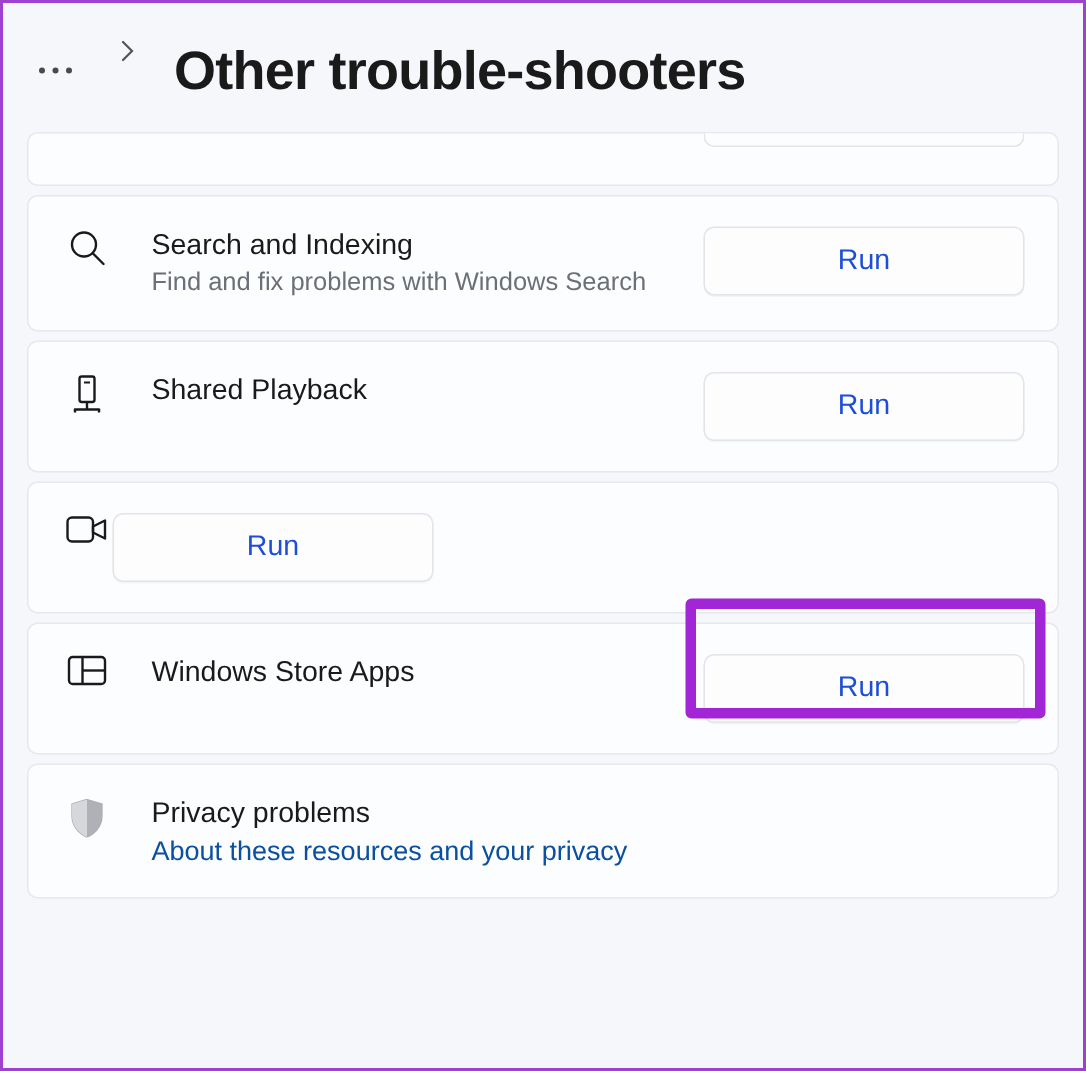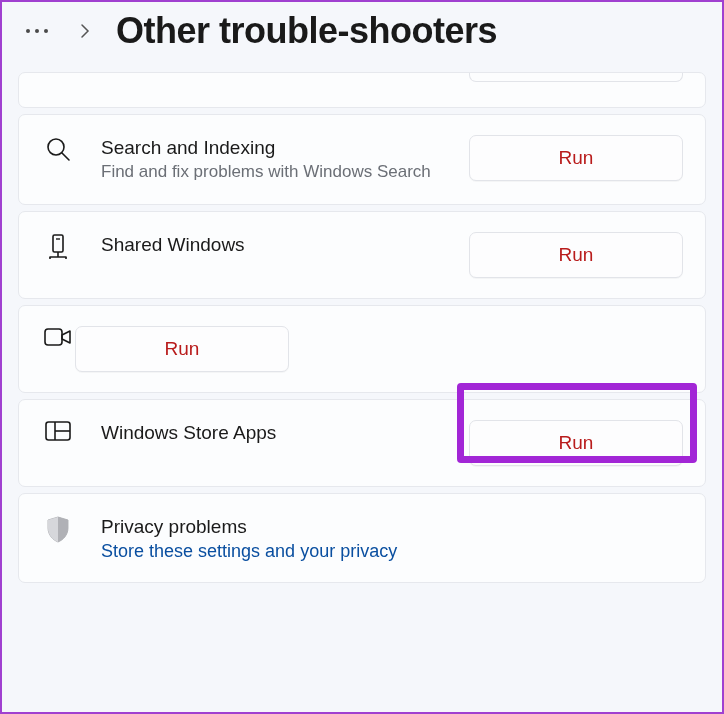--- a/index.html
+++ b/index.html
@@ -6,22 +6,21 @@
   html, body { width: 724px; height: 714px; }
   body {
     font-family: "Segoe UI", -apple-system, sans-serif;
     background: #f5f7fb;
     border: 2px solid #a040d0;
     position: relative;
     color: #1a1a1a;
   }
   .header {
     display: flex;
-    align-items: center;
-    padding: 8px 24px 20px 24px;
+    padding: 24px 24px 20px 24px;
     gap: 14px;
   }
   .dots {
     display: flex;
     gap: 5px;
     align-items: center;
   }
   .dots span {
     width: 4px; height: 4px;
     background: #4a4a4a;
@@ -94,21 +93,21 @@
   }
   .run-btn {
     flex: 0 0 214px;
     width: 214px;
     height: 46px;
     border: 1px solid #e2e4e9;
     border-radius: 7px;
     background: #fdfdfe;
     font-size: 19px;
     font-family: inherit;
-    color: #b91c1c;
+    color: #1d4ed8;
     cursor: pointer;
     box-shadow: 0 1px 0 rgba(0,0,0,0.03);
   }
   .link {
     color: #0a4fa0;
     font-size: 18px;
     cursor: pointer;
     margin-top: 2px;
     display: inline-block;
   }
@@ -167,21 +166,21 @@
       <svg width="26" height="30" viewBox="0 0 26 30">
           <rect x="8" y="3" width="10" height="17" rx="1.5" stroke="#1a1a1a" stroke-width="1.6" fill="none"></rect>
           <line x1="11" y1="7" x2="15" y2="7" stroke="#1a1a1a" stroke-width="1.4"></line>
           <line x1="13" y1="20" x2="13" y2="25" stroke="#1a1a1a" stroke-width="1.6"></line>
           <line x1="5" y1="25" x2="21" y2="25" stroke="#1a1a1a" stroke-width="1.6" stroke-linecap="round"></line>
           <line x1="5" y1="25" x2="5" y2="27" stroke="#1a1a1a" stroke-width="1.6"></line>
           <line x1="21" y1="25" x2="21" y2="27" stroke="#1a1a1a" stroke-width="1.6"></line>
         </svg>
     </div>
     <div class="text-slot">
-      <div class="item-title">Shared Windows</div>
+      <div class="item-title">Shared Playback</div>
     </div>
     <button class="run-btn">Run</button>
   </div>
 
   <div class="card">
     <div class="icon-slot">
       <svg width="30" height="22" viewBox="0 0 30 22">
           <rect x="2" y="3" width="17" height="16" rx="3" stroke="#1a1a1a" stroke-width="1.6" fill="none"></rect>
           <path d="M19 9 L27 5 L27 17 L19 13 Z" stroke="#1a1a1a" stroke-width="1.6" fill="none" stroke-linejoin="round"></path>
         </svg>
@@ -207,17 +206,17 @@
   <div class="card privacy-card">
     <div class="icon-slot">
       <svg width="26" height="30" viewBox="0 0 26 30">
         <path d="M13 3 L23 6 L23 14 C23 21 18 26 13 28 C8 26 3 21 3 14 L3 6 Z" fill="#c8c9cd" stroke="#a6a7ab" stroke-width="0.8"></path>
         <path d="M13 3 L23 6 L23 14 C23 21 18 26 13 28 L13 3 Z" fill="#b0b1b6"></path>
         <path d="M13 3 L13 28 C8 26 3 21 3 14 L3 6 Z" fill="#d6d7db"></path>
       </svg>
     </div>
     <div class="text-slot">
       <div class="item-title">Privacy problems</div>
-      <a class="link">Store these settings and your privacy</a>
+      <a class="link">About these resources and your privacy</a>
     </div>
   </div>
 
 </div>
 
 </body></html>

